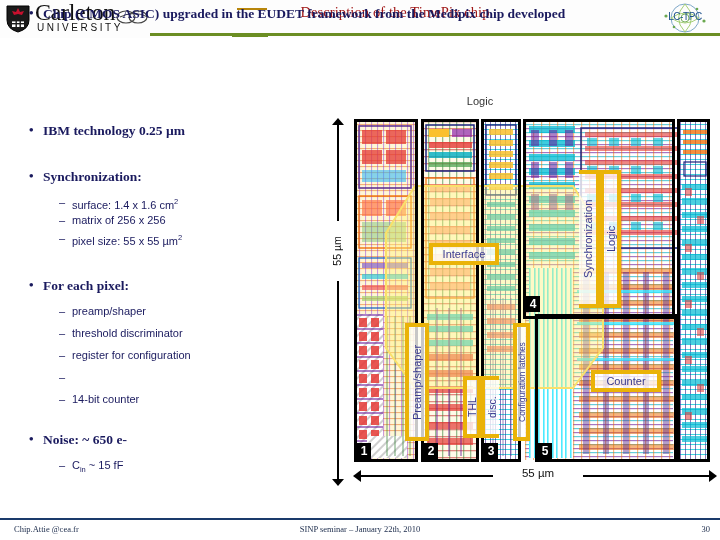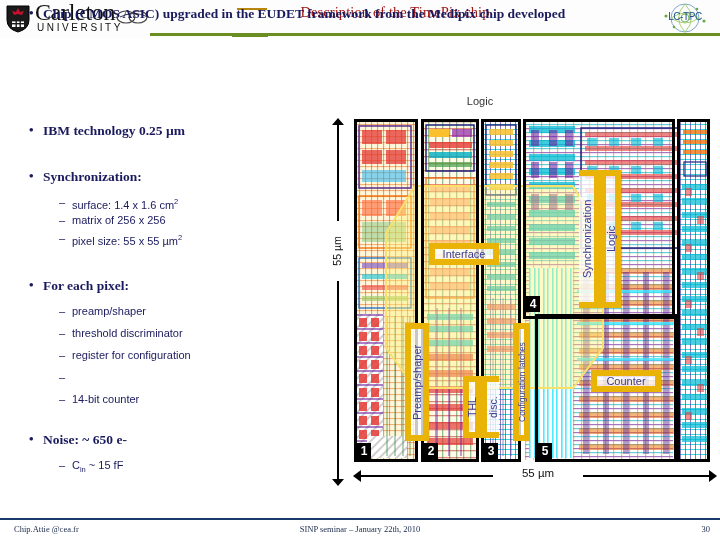--- a/index.html
+++ b/index.html
@@ -182,21 +182,21 @@
     position:absolute;
     width:14px; height:16px;
     background:#000; color:#fff;
     font-family:"Liberation Sans", sans-serif;
     font-size:12px; line-height:16px; text-align:center;
     font-weight:bold;
   }
   
   .lbl {
     position:absolute;
-    border:6px solid #eab308;
+    border:4px solid #eab308;
     background:rgba(255,255,255,0.78);
     color:#3b3b8f;
     font-family:"Liberation Sans", sans-serif;
     text-align:center;
     display:flex; align-items:center; justify-content:center;
   }
   .vlbl { writing-mode:vertical-rl; transform:rotate(180deg); }
 
   
   #zoom-poly { position:absolute; left:0; top:0; }

